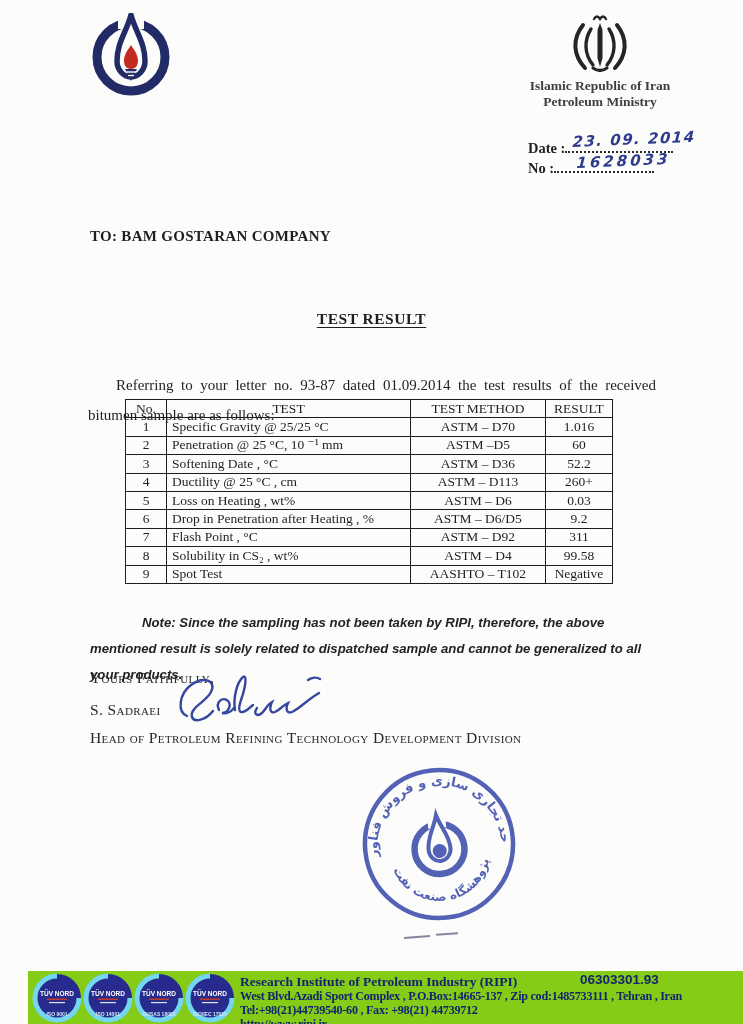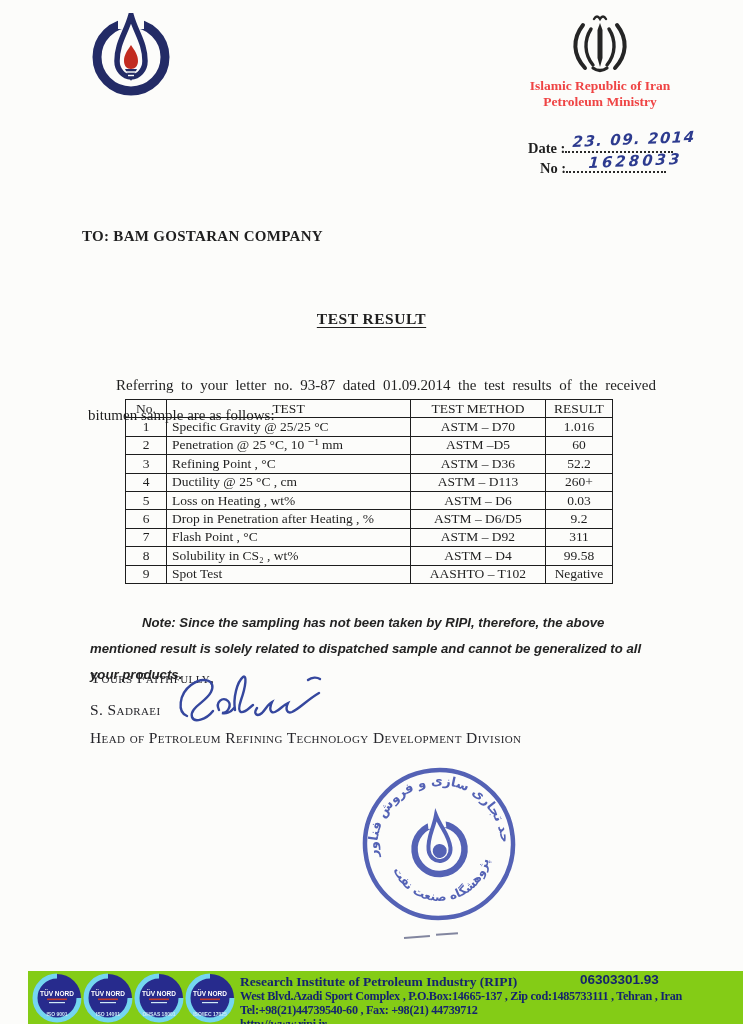--- a/index.html
+++ b/index.html
@@ -5,21 +5,21 @@
   html,body{margin:0;padding:0;background:#e8e8e6;}
   .page{
     position:relative;width:743px;height:1024px;margin:0 auto;
     background:#fcfcfa;overflow:hidden;
     font-family:"Liberation Serif","DejaVu Serif",serif;color:#1f1f1f;
   }
   .abs{position:absolute;}
 
   
   .org-caption{width:190px;text-align:center;font-weight:bold;font-size:13.5px;line-height:15px;color:#232b66;}
-  .emblem-caption{width:190px;text-align:center;font-weight:bold;font-size:13.5px;line-height:16px;color:#ef4444;}
+  .emblem-caption{width:190px;text-align:center;font-weight:bold;font-size:13.5px;line-height:16px;color:#404040;}
   .refline{font-size:14.5px;font-weight:bold;white-space:nowrap;}
   .refline .leader{display:inline-block;border-bottom:2px dotted #2a2a2a;height:13px;vertical-align:baseline;}
   .hand{
     font-family:"DejaVu Sans","Liberation Sans",sans-serif;
     font-style:italic;color:#2d3b8f;letter-spacing:1.5px;font-size:15px;
     transform:rotate(-2.5deg) skewX(-6deg);transform-origin:left bottom;white-space:nowrap;
   }
 
   
   .recipient{font-size:15px;font-weight:bold;letter-spacing:.3px;}
@@ -80,26 +80,26 @@
   </svg>
   <div class="abs emblem-caption" style="left:505px;top:78px;">
     <div>Islamic Republic of Iran</div>
     <div>Petroleum Ministry</div>
   </div>
 
   <div class="abs refline" style="left:528px;top:138px;">
     <span>Date :</span><span class="leader" style="width:108px;"></span>
     <span class="abs hand" style="left:44px;top:-5px;">23. 09. 2014</span>
   </div>
-  <div class="abs refline" style="left:528px;top:158px;margin-left:12px;">
+  <div class="abs refline" style="left:528px;top:158px;">
     <span>No :</span><span class="leader" style="width:100px;"></span>
     <span class="abs hand" style="left:48px;top:-4px;letter-spacing:3px;">1628033</span>
   </div>
 
-  <div class="abs recipient" style="left:82px;top:228px;">TO: BAM GOSTARAN COMPANY</div>
+  <div class="abs recipient" style="left:90px;top:228px;">TO: BAM GOSTARAN COMPANY</div>
 
   <div class="abs title" style="left:0;top:310px;">TEST RESULT</div>
 
   <div class="abs intro" style="left:88px;top:346px;margin-top:24px;">Referring to your letter no. 93-87 dated 01.09.2014 the test results of the received bitumen sample are as follows:</div>
 
   <table class="results abs" style="left:125px;top:399px;">
     <colgroup>
         <col style="width:41px">
         <col style="width:244px">
         <col style="width:135px">
@@ -121,21 +121,21 @@
           <td class="c3">1.016</td>
         </tr>
         <tr>
           <td class="c0">2</td>
           <td class="c1">Penetration @ 25 °C,  10 ⁻¹ mm</td>
           <td class="c2">ASTM –D5</td>
           <td class="c3">60</td>
         </tr>
         <tr>
           <td class="c0">3</td>
-          <td class="c1">Refining Point ,  °C</td>
+          <td class="c1">Softening Date ,  °C</td>
           <td class="c2">ASTM – D36</td>
           <td class="c3">52.2</td>
         </tr>
         <tr>
           <td class="c0">4</td>
           <td class="c1">Ductility @ 25 °C ,  cm</td>
           <td class="c2">ASTM – D113</td>
           <td class="c3">260+</td>
         </tr>
         <tr>

